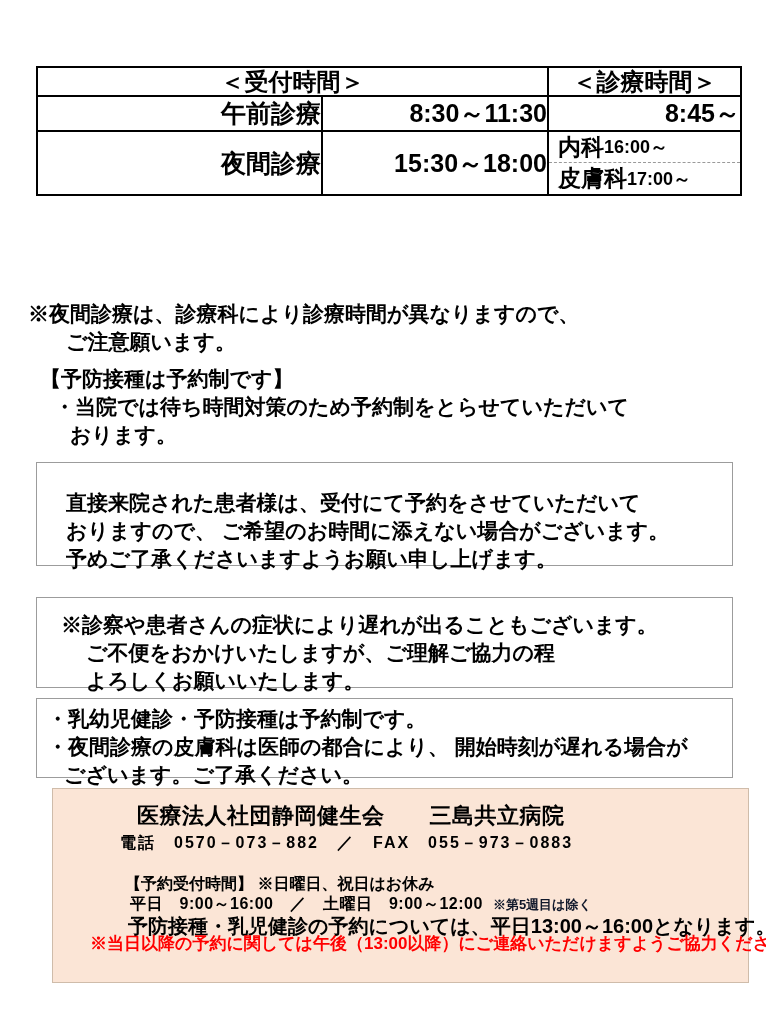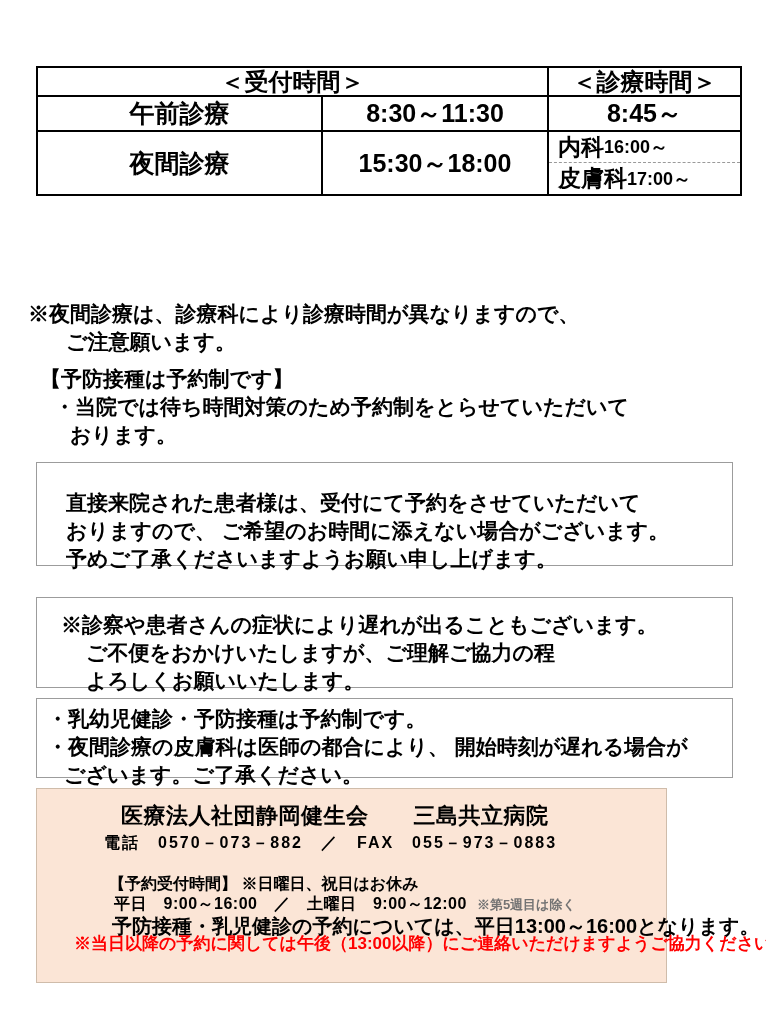--- a/index.html
+++ b/index.html
@@ -18,21 +18,21 @@
     border:2px solid #000; padding:0; text-align:center;
     font-weight:bold; overflow:hidden;
   }
   .col-label { width:283px; }
   .col-reception { width:224px; }
   .col-treatment { width:191px; }
   .schedule .hdr { height:27px; font-size:24px; line-height:27px; }
   .schedule .r1 { height:33px; }
   .schedule .r2 { height:34px; }
   .schedule .r3 { height:62px; }
-  .schedule .cell-lg { font-size:25px; }
+  .schedule .cell-lg { font-size:25px;text-align:right; }
   .night-cell { padding:0; vertical-align:middle; }
   .dept-row {
     display:flex; justify-content:flex-start; align-items:center;
     height:31px; padding:0 8px 0 9px; box-sizing:border-box;
   }
   .dept-row.first { border-bottom:1px dashed #9a9a9a; }
   .dept-name { font-size:23px; }
   .dept-time { font-size:18px; }
 
   
@@ -51,31 +51,31 @@
   .box-direct { top:462px; height:104px; padding:26px 0 0 29px; }
   .box-delay  { top:597px; height:91px;  padding:13px 0 0 0; }
   .box-delay .l1 { padding-left:24px; }
   .box-delay .l2, .box-delay .l3 { padding-left:49px; }
   .box-misc   { top:698px; height:80px;  padding:6px 0 0 0; }
   .box-misc .l1, .box-misc .l2 { padding-left:10px; }
   .box-misc .l3 { padding-left:27px; }
 
   
   .hospital-box {
-    position:absolute; left:36px; top:788px; width:631px; height:195px;
+    position:absolute; left:52px; top:788px; width:697px; height:195px;
     box-sizing:border-box; background:#fbe5d6; border:1px solid #cfbcaa;
   }
   .hospital-box > div { position:absolute; white-space:nowrap; }
   .h-name  { top:12px;  left:84px; font-size:22px; letter-spacing:0.5px; }
   .h-phone { top:44px;  left:67px; font-size:16px; letter-spacing:2px; }
   .h-res-title { top:85px;  left:72px; font-size:16px; }
   .h-hours { top:105px; left:77px; font-size:16px; letter-spacing:0.5px; }
   .h-vacc  { top:124px; left:75px; font-size:20px; }
   .h-red   { top:143px; left:37px; font-size:17px; color:#ff0000; }
-  .fifth-week { color:#737373; font-size:13px; margin-left:10px; letter-spacing:0; }
+  .fifth-week { color:#0f172a; font-size:13px; margin-left:10px; letter-spacing:0; }
 </style>
 </head>
 <body>
 
 <div class="page">
 
   <table class="schedule">
     <tbody>
         <tr class="hdr">
       <th colspan="2" class="col-span-reception">＜受付時間＞</th>

